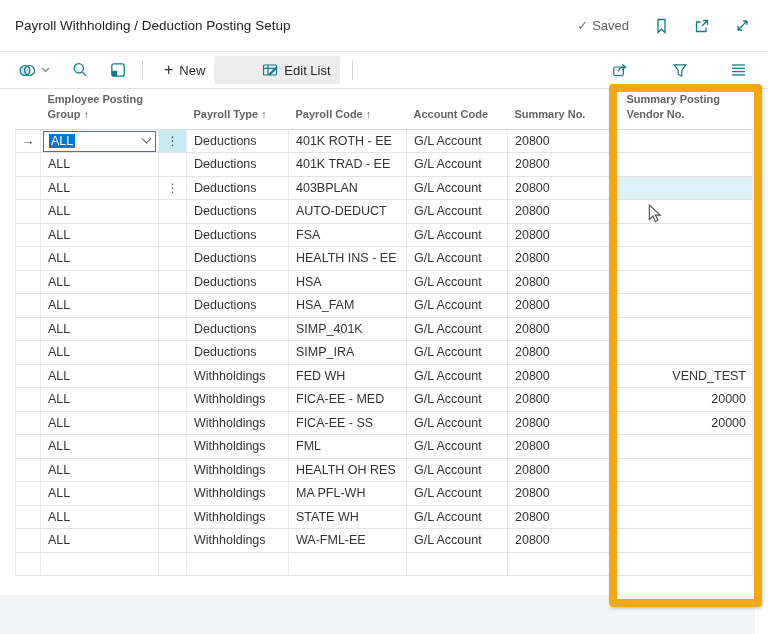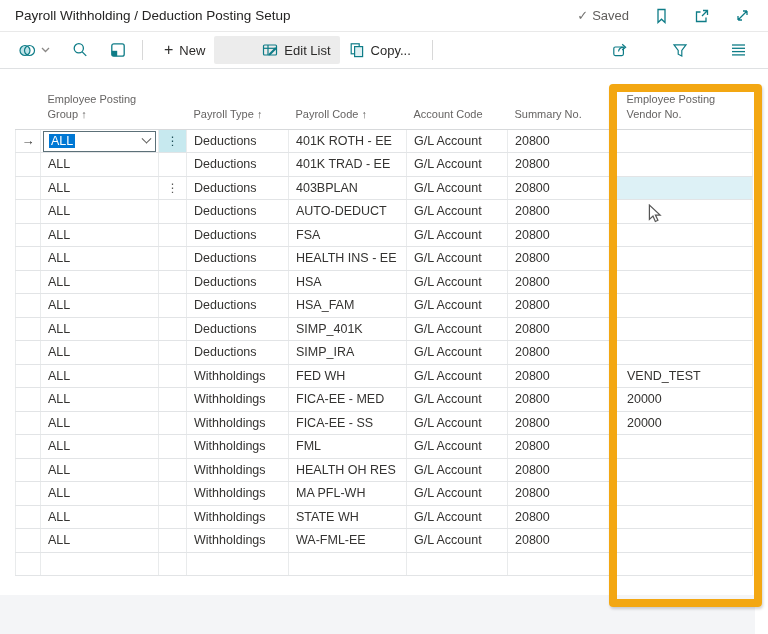--- a/index.html
+++ b/index.html
@@ -6,21 +6,21 @@
   html,body { width: 768px; height: 634px; overflow: hidden; }
   body {
     font-family: "Liberation Sans", sans-serif;
     background: #ffffff;
     color: #323130;
     position: relative;
   }
 
   
   .titlebar {
-    height: 32px;
+    height: 52px;
     display: flex;
     align-items: center;
     padding: 0 18px 0 15px;
     border-bottom: 1px solid #e9e9e9;
     background: #fff;
   }
   .page-title { font-size: 13.5px; color: #252423; }
   .titlebar-right { margin-left: auto; display: flex; align-items: center; gap: 25px; }
   .saved-indicator { display: flex; align-items: center; gap: 4px; color: #605e5c; font-size: 13px; }
   .saved-check { font-size: 13px; color: #737270; }
@@ -51,35 +51,35 @@
 
   
   .grid-wrap { position: absolute; left: 15px; top: 80px; }
   table { border-collapse: collapse; table-layout: fixed; width: 737px; }
   col.c1 { width: 25px; }  col.c2 { width: 118px; } col.c3 { width: 28px; }
   col.c4 { width: 102px; } col.c5 { width: 118px; } col.c6 { width: 101px; }
   col.c7 { width: 106px; } col.c8 { width: 139px; }
 
   thead th {
     height: 49px; vertical-align: bottom; text-align: left;
-    font-weight: normal; font-size: 11px; line-height: 1.35; color: #666463;
+    font-weight: bold; font-size: 11px; line-height: 1.35; color: #666463;
     padding: 2px 6px 7px 7px; border-bottom: 1px solid #d7d9db;
     cursor: pointer;
   }
   thead th.h-vendor { padding-left: 13px; }
 
   tbody td {
     height: 23.5px; font-size: 12.5px; color: #343331;
     padding: 0 6px 0 7px; white-space: nowrap; overflow: hidden;
     border-bottom: 1px solid #e2e4e6; border-right: 1px solid #e9ebec;
     background: #fff; cursor: text;
   }
   tbody td.c-sel { border-left: 1px solid #e9ebec; text-align: center; padding: 0; cursor: default; }
   tbody td.c-menu { text-align: center; padding: 0; cursor: pointer; }
-  tbody td.c-vendor { padding-left: 13px; }
+  tbody td.c-vendor { padding-left: 13px; text-align: right; }
 
   .arrow { visibility: hidden; color: #3b3a39; font-size: 13px; }
   tr.active .arrow { visibility: visible; }
 
   .dots { visibility: hidden; color: #5a5a58; font-size: 12px; letter-spacing: 0; }
   tr.active .dots, tr.show-menu .dots { visibility: visible; }
   tr.active td.c-menu { background: #c7e9ef; }
   tr.active td.c-menu .dots { color: #1d4e57; }
 
   .plain { display: inline; }
@@ -172,27 +172,20 @@
       <span>New</span>
     </button>
     <button class="tb-btn active">
       <svg width="16" height="16" viewBox="0 0 16 16">
           <rect x="1.5" y="3" width="13" height="10" rx="1" fill="none" stroke="#0E7C87" stroke-width="1.2"></rect>
           <line x1="1.5" y1="6.3" x2="14.5" y2="6.3" stroke="#0E7C87" stroke-width="1.2"></line>
           <line x1="6" y1="3" x2="6" y2="13" stroke="#0E7C87" stroke-width="1.2"></line>
           <path d="M8.5 13 L14.8 6.7 L13.2 5.2 L7 11.5 L6.6 13.4 Z" fill="#0E7C87"></path>
         </svg>
       <span>Edit List</span>
-    </button>
-    <button class="tb-btn">
-      <svg width="16" height="16" viewBox="0 0 16 16">
-          <rect x="2.2" y="1.8" width="8" height="10" fill="none" stroke="#0E7C87" stroke-width="1.2"></rect>
-          <rect x="5.6" y="4.6" width="8" height="10" fill="#dff0f3" stroke="#0E7C87" stroke-width="1.2"></rect>
-        </svg>
-      <span>Copy...</span>
     </button>
     <span class="v-sep"></span>
   </div>
   <div class="toolbar-right">
     <span class="icon-btn">
       <svg width="17" height="16" viewBox="0 0 17 16">
           <rect x="1.8" y="5" width="9.6" height="8.6" rx="1.5" fill="none" stroke="#0E7C87" stroke-width="1.2"></rect>
           <path d="M6.5 9.5 C7 6.5 9.5 5 12.5 5.2" fill="none" stroke="#0E7C87" stroke-width="1.2"></path>
           <path d="M10.2 2.2 L13.6 5.2 L10.2 8" fill="none" stroke="#0E7C87" stroke-width="1.2"></path>
         </svg>
@@ -229,21 +222,21 @@
     </colgroup>
     <thead>
       <tr>
         <th></th>
         <th>Employee Posting Group ↑</th>
         <th></th>
         <th>Payroll Type ↑</th>
         <th>Payroll Code ↑</th>
         <th>Account Code</th>
         <th>Summary No.</th>
-        <th class="h-vendor">Employee Posting Vendor No.</th>
+        <th class="h-vendor">Summary Posting Vendor No.</th>
       </tr>
     </thead>
     <tbody>
         <tr class="grid-row active">
     <td class="c-sel"><span class="arrow">→</span></td>
     <td class="c-group">
 
       <span class="combo">
         <span class="combo-val">ALL</span>
         <span class="chev"></span>

